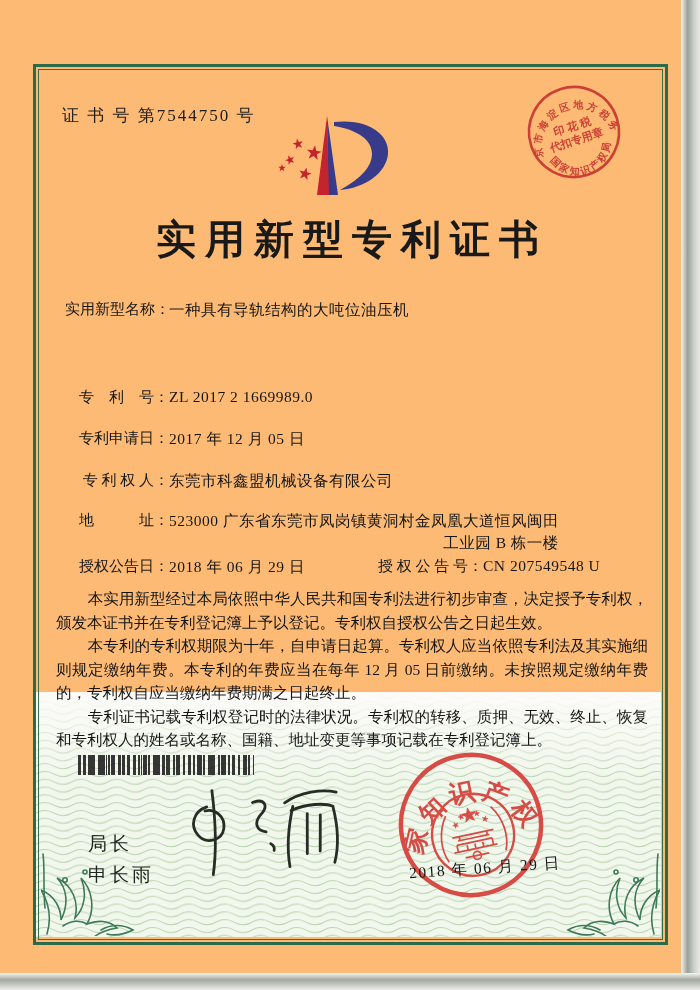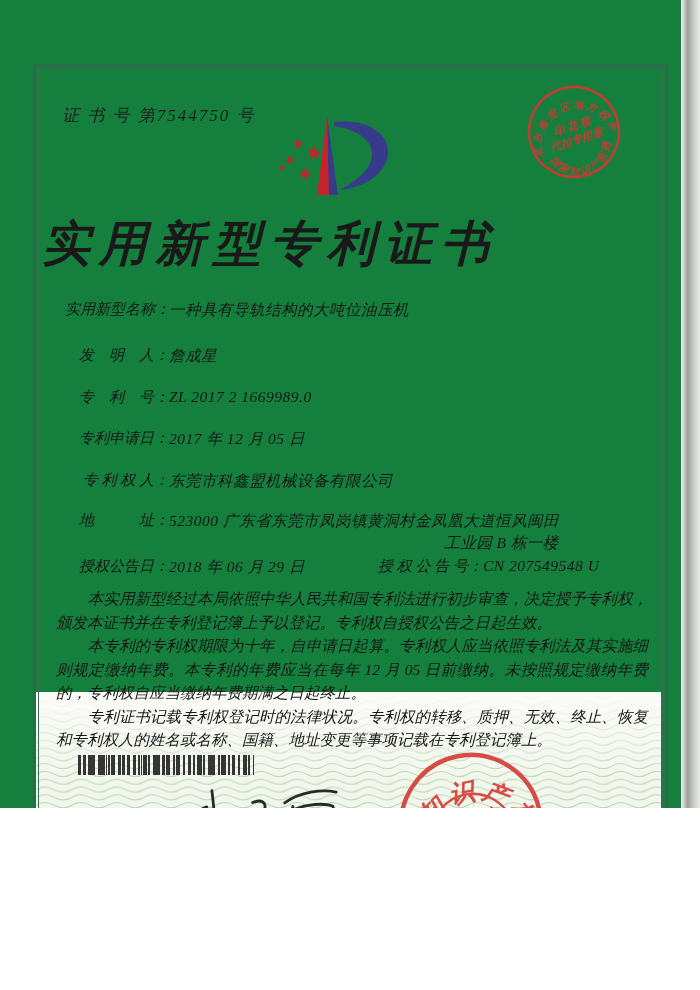--- a/index.html
+++ b/index.html
@@ -1,28 +1,28 @@
 <!DOCTYPE html>
 <html><head>
 <meta charset="utf-8">
 <style>
   html,body{margin:0;padding:0;background:#ffffff;}
-  #page{position:relative;width:700px;height:808px;background:#15803d;overflow:hidden;
-        font-family:"Liberation Serif","DejaVu Serif",serif;color:#161616;font-style:italic;}
+  #page{position:relative;width:700px;height:990px;background:#fdba74;overflow:hidden;
+        font-family:"Liberation Serif","DejaVu Serif",serif;color:#161616;}
   .abs{position:absolute;}
   
   .edge-right{left:681px;top:0;width:19px;height:990px;
     background:linear-gradient(90deg,#f6f5f2 0%,#9aa099 35%,#cfd2cc 70%,#e9eae6 100%);}
   .edge-bottom{left:0;top:973px;width:700px;height:17px;
     background:linear-gradient(180deg,#f6f5f2 0%,#a2a8a0 40%,#d3d6d0 80%,#ececea 100%);}
   
   .frame-outer{left:33px;top:64px;width:629px;height:875px;border:3.5px solid #2b6a4a;z-index:3;pointer-events:none;}
   .frame-inner{position:absolute;left:2px;top:2px;right:2px;bottom:2px;border:1.3px solid #35704f;}
   .cert-no{left:62px;top:104px;font-size:17px;letter-spacing:2px;color:#1d1d1d;z-index:5;}
-  .title{left:33px;top:212px;width:629px;text-align:left;font-size:48px;font-weight:600;
+  .title{left:33px;top:212px;width:629px;text-align:center;font-size:40px;font-weight:600;
          letter-spacing:9px;text-indent:9px;color:#191919;z-index:5;}
   .row{left:65px;z-index:5;font-size:15.5px;white-space:nowrap;text-align:right;}
   .lbl{display:inline-block;width:104px;font-size:15px;vertical-align:top;white-space:pre;}
   .val{display:inline-block;vertical-align:top;letter-spacing:.5px;}
   .val2{display:block;margin-top:1px;letter-spacing:.5px;}
   .paras{left:56px;top:587px;width:592px;z-index:5;font-size:15.5px;line-height:23.5px;
          text-align:justify;color:#151515;}
   .paras p{margin:0;text-indent:2.05em;}
   .band{left:36px;top:692px;width:625px;height:245px;z-index:1;}
   .barcode{left:78px;top:755px;width:176px;height:20px;z-index:4;opacity:.88;
@@ -115,23 +115,20 @@
     <use href="#star" fill="#c5242c" transform="translate(12,50) scale(0.5) rotate(-20)"></use>
     <use href="#star" fill="#c5242c" transform="translate(27,64) scale(0.66) rotate(14)"></use>
     <use href="#star" fill="#c5242c" transform="translate(4,58) scale(0.4)"></use>
   </svg>
 
   <div class="abs title">实用新型专利证书</div>
 
   <div class="abs row" style="top:300px">
     <span class="lbl">实用新型名称：</span><span class="val">一种具有导轨结构的大吨位油压机</span>
   </div>
-  <div class="abs row" style="top:346px">
-    <span class="lbl">发　明　人：</span><span class="val">詹成星</span>
-  </div>
   <div class="abs row" style="top:388px">
     <span class="lbl">专　利　号：</span><span class="val">ZL 2017 2 1669989.0</span>
   </div>
   <div class="abs row" style="top:429px">
     <span class="lbl">专利申请日：</span><span class="val">2017 年 12 月 05 日</span>
   </div>
   <div class="abs row" style="top:471px">
     <span class="lbl">专 利 权 人：</span><span class="val">东莞市科鑫盟机械设备有限公司</span>
   </div>
   <div class="abs row" style="top:511px">

